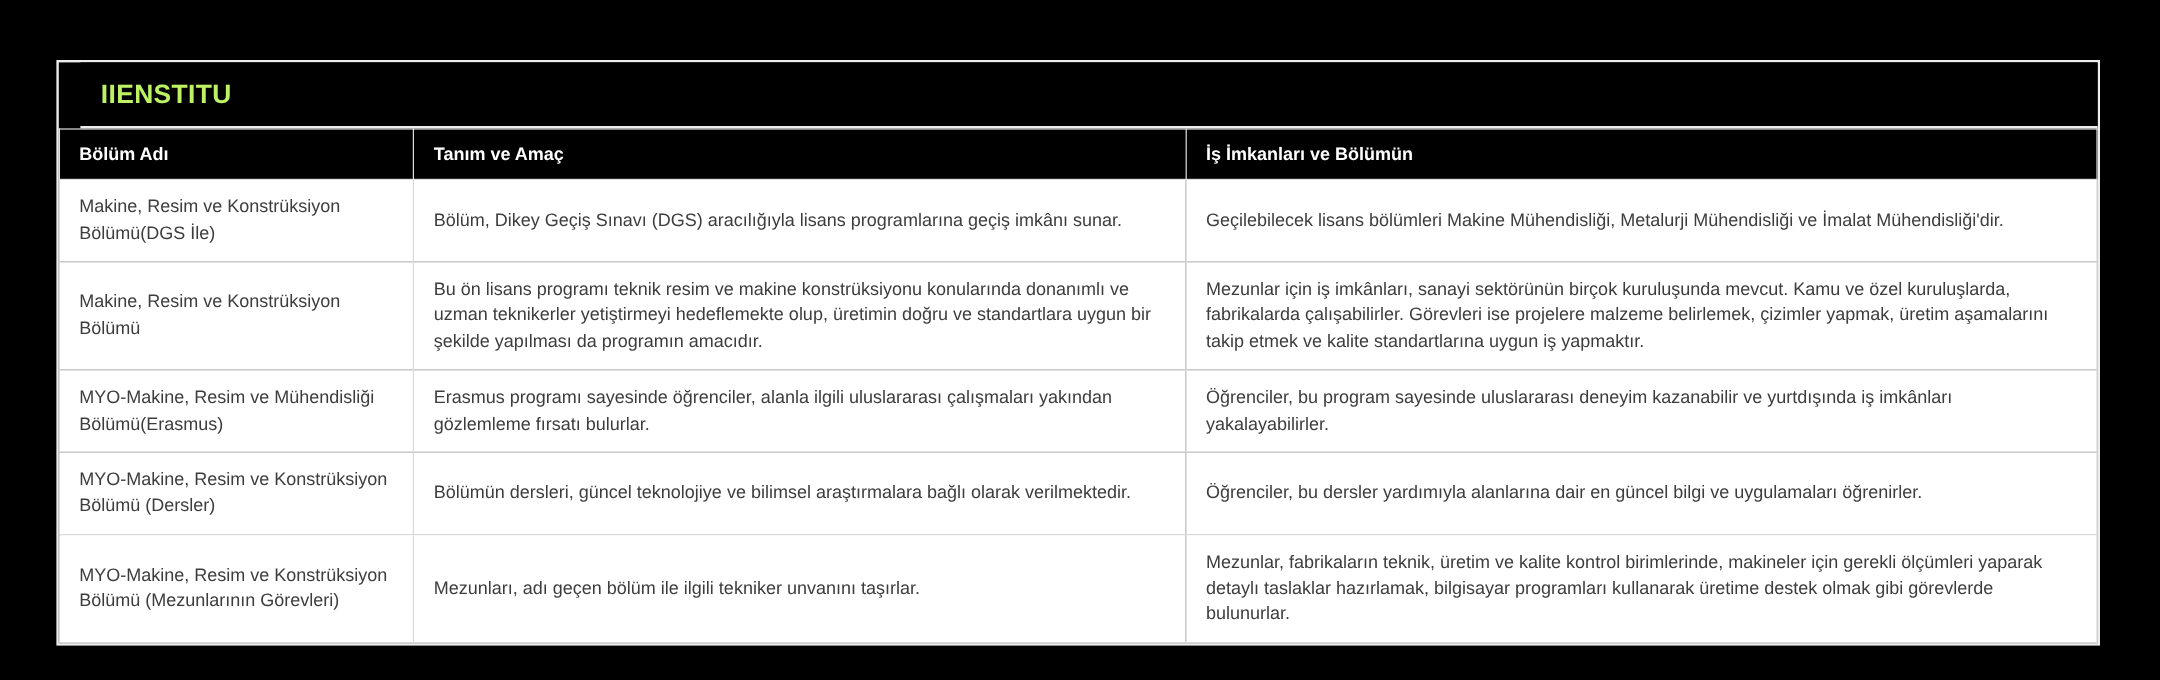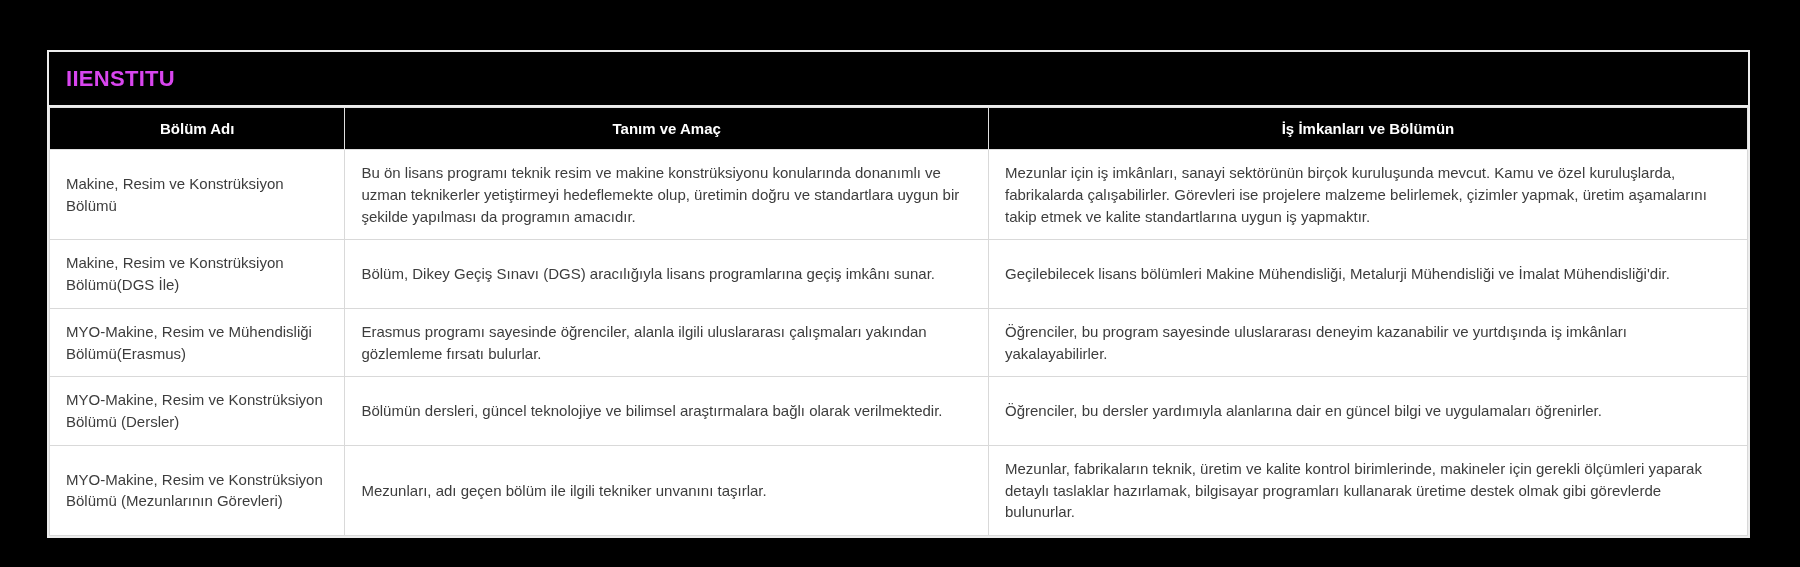--- a/index.html
+++ b/index.html
@@ -19,41 +19,42 @@
     position: absolute;
     left: 47px;
     top: 50px;
     width: 1703px;
     border: 2px solid #ededed;
     background: #000000;
     box-sizing: border-box;
   }
   .title-bar {
     background: #000000;
-    color: #d946ef;
+    color: #bef264;
     font-size: 22px;
     font-weight: 700;
     letter-spacing: 0.3px;
     padding: 14px 17px 13px 17px;
     border-bottom: 2px solid #ededed;
+    margin-left: 18px;
   }
   table.dept-table {
     width: 100%;
     border-collapse: collapse;
     table-layout: fixed;
   }
   table.dept-table col.c1 { width: 17.4%; }
   table.dept-table col.c2 { width: 37.9%; }
   table.dept-table col.c3 { width: 44.7%; }
   table.dept-table thead th {
     background: #000000;
     color: #ffffff;
     font-size: 15px;
     font-weight: 700;
-    text-align: center;
+    text-align: left;
     padding: 12px 16px;
     border: 1px solid #e0e0e0;
     vertical-align: middle;
   }
   table.dept-table tbody td {
     background: #ffffff;
     color: #3d3d3d;
     font-size: 15px;
     line-height: 1.45;
     padding: 12px 16px;
@@ -78,28 +79,28 @@
       </colgroup>
       <thead>
         <tr>
           <th>Bölüm Adı</th>
           <th>Tanım ve Amaç</th>
           <th>İş İmkanları ve Bölümün</th>
         </tr>
       </thead>
       <tbody>
         <tr>
+          <td>Makine, Resim ve Konstrüksiyon Bölümü(DGS İle)</td>
+          <td>Bölüm, Dikey Geçiş Sınavı (DGS) aracılığıyla lisans programlarına geçiş imkânı sunar.</td>
+          <td>Geçilebilecek lisans bölümleri Makine Mühendisliği, Metalurji Mühendisliği ve İmalat Mühendisliği'dir.</td>
+        </tr>
+        <tr>
           <td>Makine, Resim ve Konstrüksiyon Bölümü</td>
           <td>Bu ön lisans programı teknik resim ve makine konstrüksiyonu konularında donanımlı ve uzman teknikerler yetiştirmeyi hedeflemekte olup, üretimin doğru ve standartlara uygun bir şekilde yapılması da programın amacıdır.</td>
           <td>Mezunlar için iş imkânları, sanayi sektörünün birçok kuruluşunda mevcut. Kamu ve özel kuruluşlarda, fabrikalarda çalışabilirler. Görevleri ise projelere malzeme belirlemek, çizimler yapmak, üretim aşamalarını takip etmek ve kalite standartlarına uygun iş yapmaktır.</td>
-        </tr>
-        <tr>
-          <td>Makine, Resim ve Konstrüksiyon Bölümü(DGS İle)</td>
-          <td>Bölüm, Dikey Geçiş Sınavı (DGS) aracılığıyla lisans programlarına geçiş imkânı sunar.</td>
-          <td>Geçilebilecek lisans bölümleri Makine Mühendisliği, Metalurji Mühendisliği ve İmalat Mühendisliği'dir.</td>
         </tr>
         <tr>
           <td>MYO-Makine, Resim ve Mühendisliği Bölümü(Erasmus)</td>
           <td>Erasmus programı sayesinde öğrenciler, alanla ilgili uluslararası çalışmaları yakından gözlemleme fırsatı bulurlar.</td>
           <td>Öğrenciler, bu program sayesinde uluslararası deneyim kazanabilir ve yurtdışında iş imkânları yakalayabilirler.</td>
         </tr>
         <tr>
           <td>MYO-Makine, Resim ve Konstrüksiyon Bölümü (Dersler)</td>
           <td>Bölümün dersleri, güncel teknolojiye ve bilimsel araştırmalara bağlı olarak verilmektedir.</td>
           <td>Öğrenciler, bu dersler yardımıyla alanlarına dair en güncel bilgi ve uygulamaları öğrenirler.</td>

